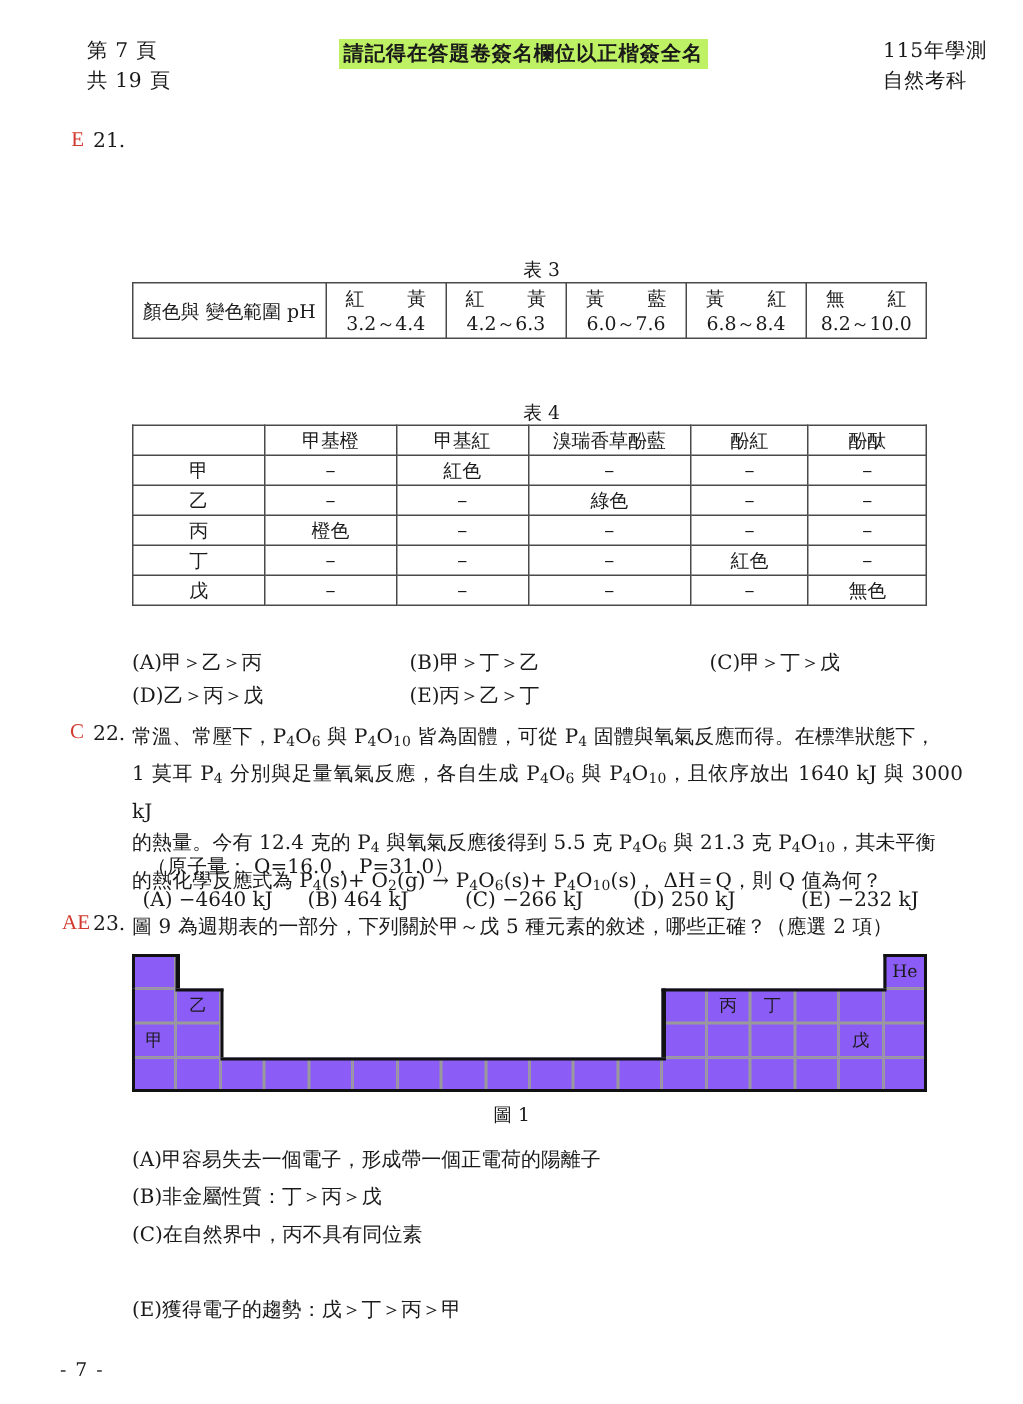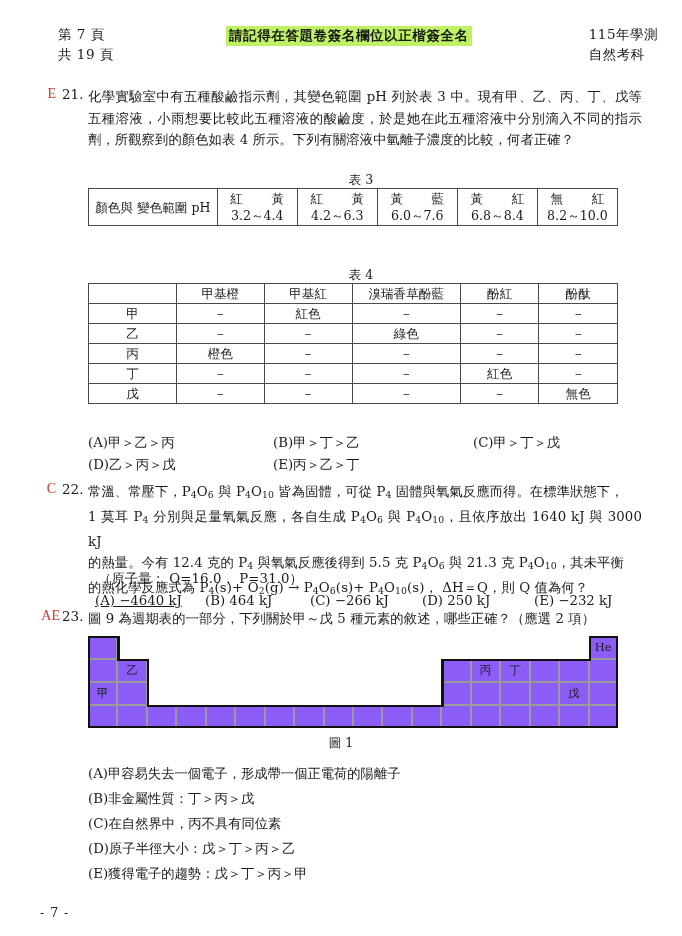--- a/index.html
+++ b/index.html
@@ -181,21 +181,20 @@
     </div>
     <div class="hdr-center">請記得在答題卷簽名欄位以正楷簽全名</div>
     <div class="hdr-right">
       <span class="ln">115年學測</span>
       <span class="ln">自然考科</span>
     </div>
   </div>
 
   <div class="qmark" style="left:38px; top:86px; width:18px;">E</div>
   <div class="qnum" style="left:62px; top:86px;">21.</div>
-  <div class="qbody" style="left:88px; top:86px; width:554px;">化學實驗室中有五種酸鹼指示劑，其變色範圍 pH 列於表 3 中。現有甲、乙、丙、丁、戊等五種溶液，小雨想要比較此五種溶液的酸鹼度，於是她在此五種溶液中分別滴入不同的指示劑，所觀察到的顏色如表 4 所示。下列有關溶液中氫離子濃度的比較，何者正確？</div>
 
   <div class="tbl-caption" style="top:172px;">表 3</div>
 
   <table class="exam" style="left:88px; top:188px; width:530px;">
     <tbody>
     <tr>
       <td class="cell-2line">
         <span>顏色與</span>
         <span>變色範圍 pH</span>
       </td>
@@ -289,21 +288,21 @@
   <div class="qnum" style="left:62px; top:481px;">22.</div>
   <div class="qbody" style="left:88px; top:481px; width:554px;">
     <p>常溫、常壓下，P<sub>4</sub>O<sub>6</sub> 與 P<sub>4</sub>O<sub>10</sub> 皆為固體，可從 P<sub>4</sub> 固體與氧氣反應而得。在標準狀態下，</p>
     <p>1 莫耳 P<sub>4</sub> 分別與足量氧氣反應，各自生成 P<sub>4</sub>O<sub>6</sub> 與 P<sub>4</sub>O<sub>10</sub>，且依序放出 1640 kJ 與 3000 kJ</p>
     <p>的熱量。今有 12.4 克的 P<sub>4</sub> 與氧氣反應後得到 5.5 克 P<sub>4</sub>O<sub>6</sub> 與 21.3 克 P<sub>4</sub>O<sub>10</sub>，其未平衡</p>
     <p>的熱化學反應式為 P<sub>4</sub>(s)+ O<sub>2</sub>(g) → P<sub>4</sub>O<sub>6</sub>(s)+ P<sub>4</sub>O<sub>10</sub>(s)， ΔH＝Q，則 Q 值為何？</p>
   </div>
   <div class="qbody" style="left:98px; top:568px; width:400px;">（原子量： O=16.0， P=31.0）</div>
 
   <div class="optrow" style="left:95px; top:590px;">
-    <span class="opt" style="width:110px;text-decoration:underline;">(A) −4640 kJ</span><span class="opt" style="width:105px;">(B) 464 kJ</span><span class="opt" style="width:112px;">(C) −266 kJ</span><span class="opt" style="width:112px;">(D) 250 kJ</span><span class="opt">(E) −232 kJ</span>
+    <span class="opt" style="width:110px;">(A) −4640 kJ</span><span class="opt" style="width:105px;">(B) 464 kJ</span><span class="opt" style="width:112px;">(C) −266 kJ</span><span class="opt" style="width:112px;">(D) 250 kJ</span><span class="opt">(E) −232 kJ</span>
   </div>
 
   <div class="qmark" style="left:34px; top:608px; width:26px;">AE</div>
   <div class="qnum" style="left:62px; top:608px;">23.</div>
   <div class="qbody" style="left:88px; top:608px; width:570px;">圖 9 為週期表的一部分，下列關於甲～戊 5 種元素的敘述，哪些正確？（應選 2 項）</div>
 
   <div class="ptable-wrap" style="left:88px; top:636px; width:530px; height:92px;">
     <div class="ptable" id="ptable" style="width:530px; height:92px;">
         <div class="pcell" style="left: 0px; top: 0px; width: 29.4444px; height: 23px; line-height: 21px;"></div>
         <div class="pcell" style="left: 500.556px; top: 0px; width: 29.4444px; height: 23px; line-height: 21px;">
@@ -366,18 +365,17 @@
         <div class="pedge" style="left: 500.556px; top: 0px; width: 2.2px; height: 23px;"></div>
         <div class="pedge" style="left: 0px; top: 23px; width: 2.2px; height: 69px;"></div>
         <div class="pedge" style="left: 0px; top: 89.8px; width: 530px; height: 2.2px;"></div>
       </div>
   </div>
   <div class="fig-caption" style="top:735px;">圖 1</div>
 
   <div class="optrow" style="left:88px; top:763px;">(A)甲容易失去一個電子，形成帶一個正電荷的陽離子</div>
   <div class="optrow" style="left:88px; top:788px;">(B)非金屬性質：丁＞丙＞戊</div>
   <div class="optrow" style="left:88px; top:813px;">(C)在自然界中，丙不具有同位素</div>
-  <div class="optrow" style="left:88px; top:838px;">(D)原子半徑大小：戊＞丁＞丙＞乙</div>
   <div class="optrow" style="left:88px; top:863px;">(E)獲得電子的趨勢：戊＞丁＞丙＞甲</div>
 
   <div class="footer">- 7 -</div>
 
 </div>
 
 </body></html>

